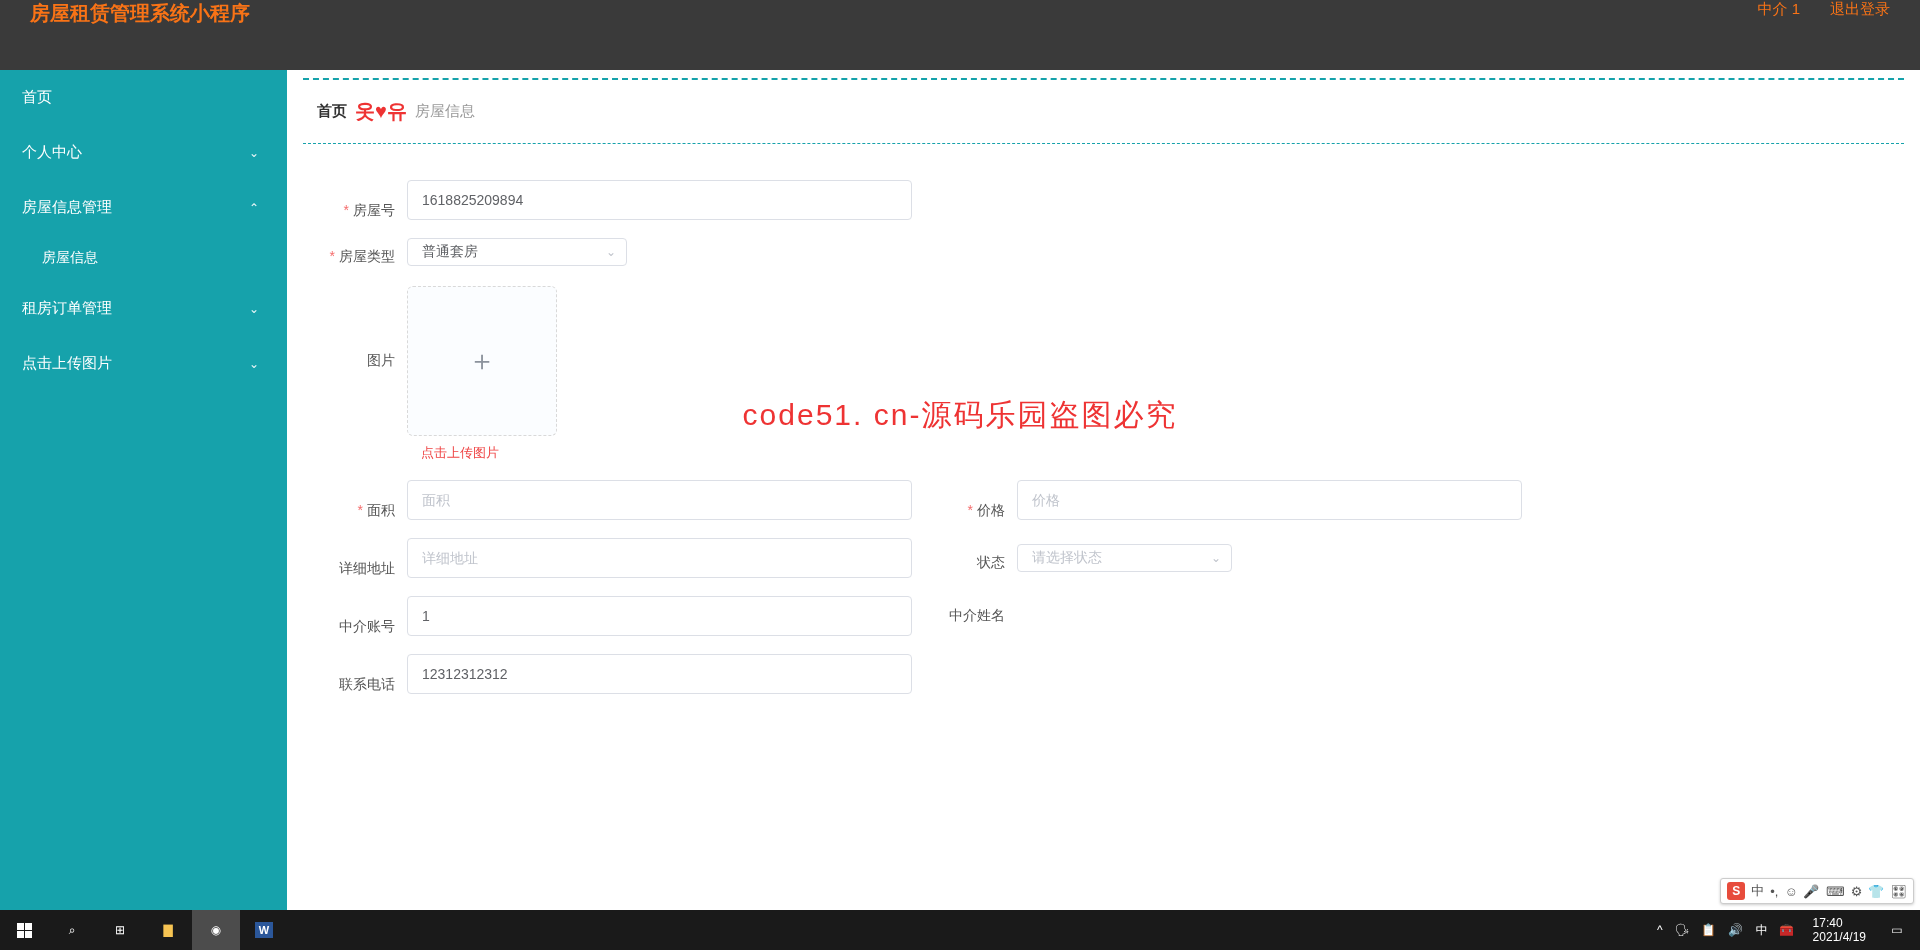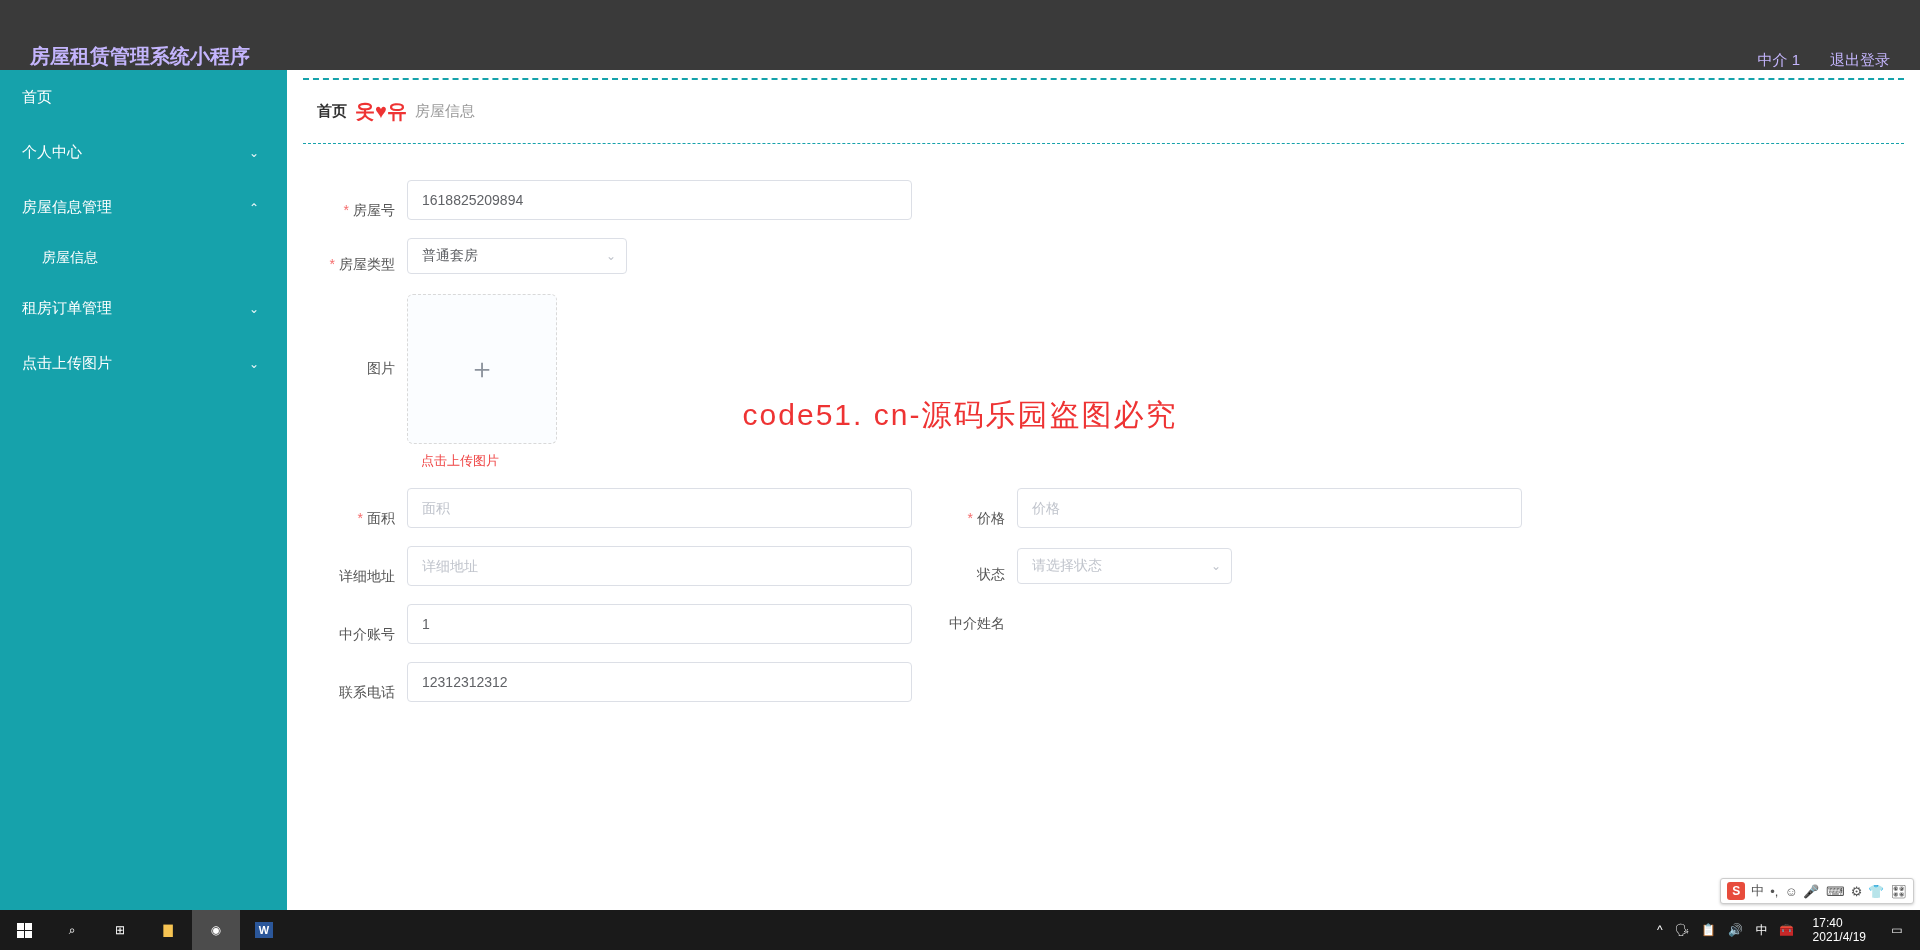--- a/index.html
+++ b/index.html
@@ -5,21 +5,21 @@
 * { margin:0; padding:0; box-sizing:border-box; }
 html,body{width:100%;height:100%;font-family:"Microsoft YaHei",Arial,sans-serif;font-size:14px;background:#fff;overflow:hidden}
 body{display:flex;flex-direction:column}
 
 
 .watermark{position:fixed;inset:0;z-index:0;pointer-events:none;opacity:0.1;color:#333;font-size:22px}
 .wm-row{display:flex;justify-content:space-around;margin:45px 0}
 .big-watermark{position:fixed;left:50%;top:395px;transform:translateX(-50%);color:#e33;font-size:30px;letter-spacing:2px;z-index:5;pointer-events:none;white-space:nowrap}
 
 
-.header{height:70px;background:#3a3a3a;color:#c4b5fd;display:flex;align-items:flex-end;padding:0 30px;z-index:10;position:relative}
+.header{height:70px;background:#3a3a3a;color:#f97316;display:flex;align-items:flex-start;padding:0 30px;z-index:10;position:relative}
 .app-title{font-size:20px;font-weight:bold}
 .header-spacer{flex:1}
 .header-link{margin-left:30px;font-size:15px;cursor:pointer}
 
 
 .main{flex:1;display:flex;min-height:0;position:relative;z-index:2}
 
 
 .sidebar{width:287px;background:#16a2ab;color:#fff}
 .menu-item{display:flex;align-items:center;justify-content:space-between;padding:18px 28px 18px 22px;font-size:15px;cursor:pointer}
@@ -34,21 +34,21 @@
 .bc-sep{color:#e33;font-weight:bold;font-size:20px}
 .bc-cur{color:#999}
 
 .form{padding:18px 30px 40px 30px}
 .row{display:flex;margin:18px 0;align-items:center}
 .col{display:flex;align-items:flex-end;flex:1}
 .label{width:90px;text-align:right;color:#555;font-size:14px;padding-right:12px;flex-shrink:0}
 .req::before{content:"*";color:#f56c6c;margin-right:4px}
 .input{flex:1;height:40px;border:1px solid #dcdfe6;border-radius:4px;padding:0 14px;font-size:14px;color:#606266;outline:none;background:#fff}
 .input::placeholder{color:#c0c4cc}
-.select{flex:0 0 220px;height:36px;border:1px solid #dcdfe6;border-radius:4px;padding:0 30px 0 14px;color:#606266;display:flex;align-items:center;position:relative;cursor:pointer;background:#fff}
+.select{flex:0 0 220px;height:28px;border:1px solid #dcdfe6;border-radius:4px;padding:0 30px 0 14px;color:#606266;display:flex;align-items:center;position:relative;cursor:pointer;background:#fff}
 .select .arr{position:absolute;right:10px;color:#c0c4cc;font-size:12px}
 .select.placeholder{color:#c0c4cc}
 .col1{max-width:595px;margin-right:15px}
 .col2{max-width:595px}
 .clear-icon{position:absolute;right:10px;color:#c0c4cc;font-size:14px;cursor:pointer}
 .input-wrap{position:relative;flex:1;display:flex}
 
 
 .upload-row{display:flex;align-items:center;margin:20px 0 6px 0}
 .upload-box{width:150px;height:150px;border:1px dashed #d9d9d9;border-radius:6px;display:flex;align-items:center;justify-content:center;color:#8c939d;font-size:28px;cursor:pointer;background:#fbfdff}

